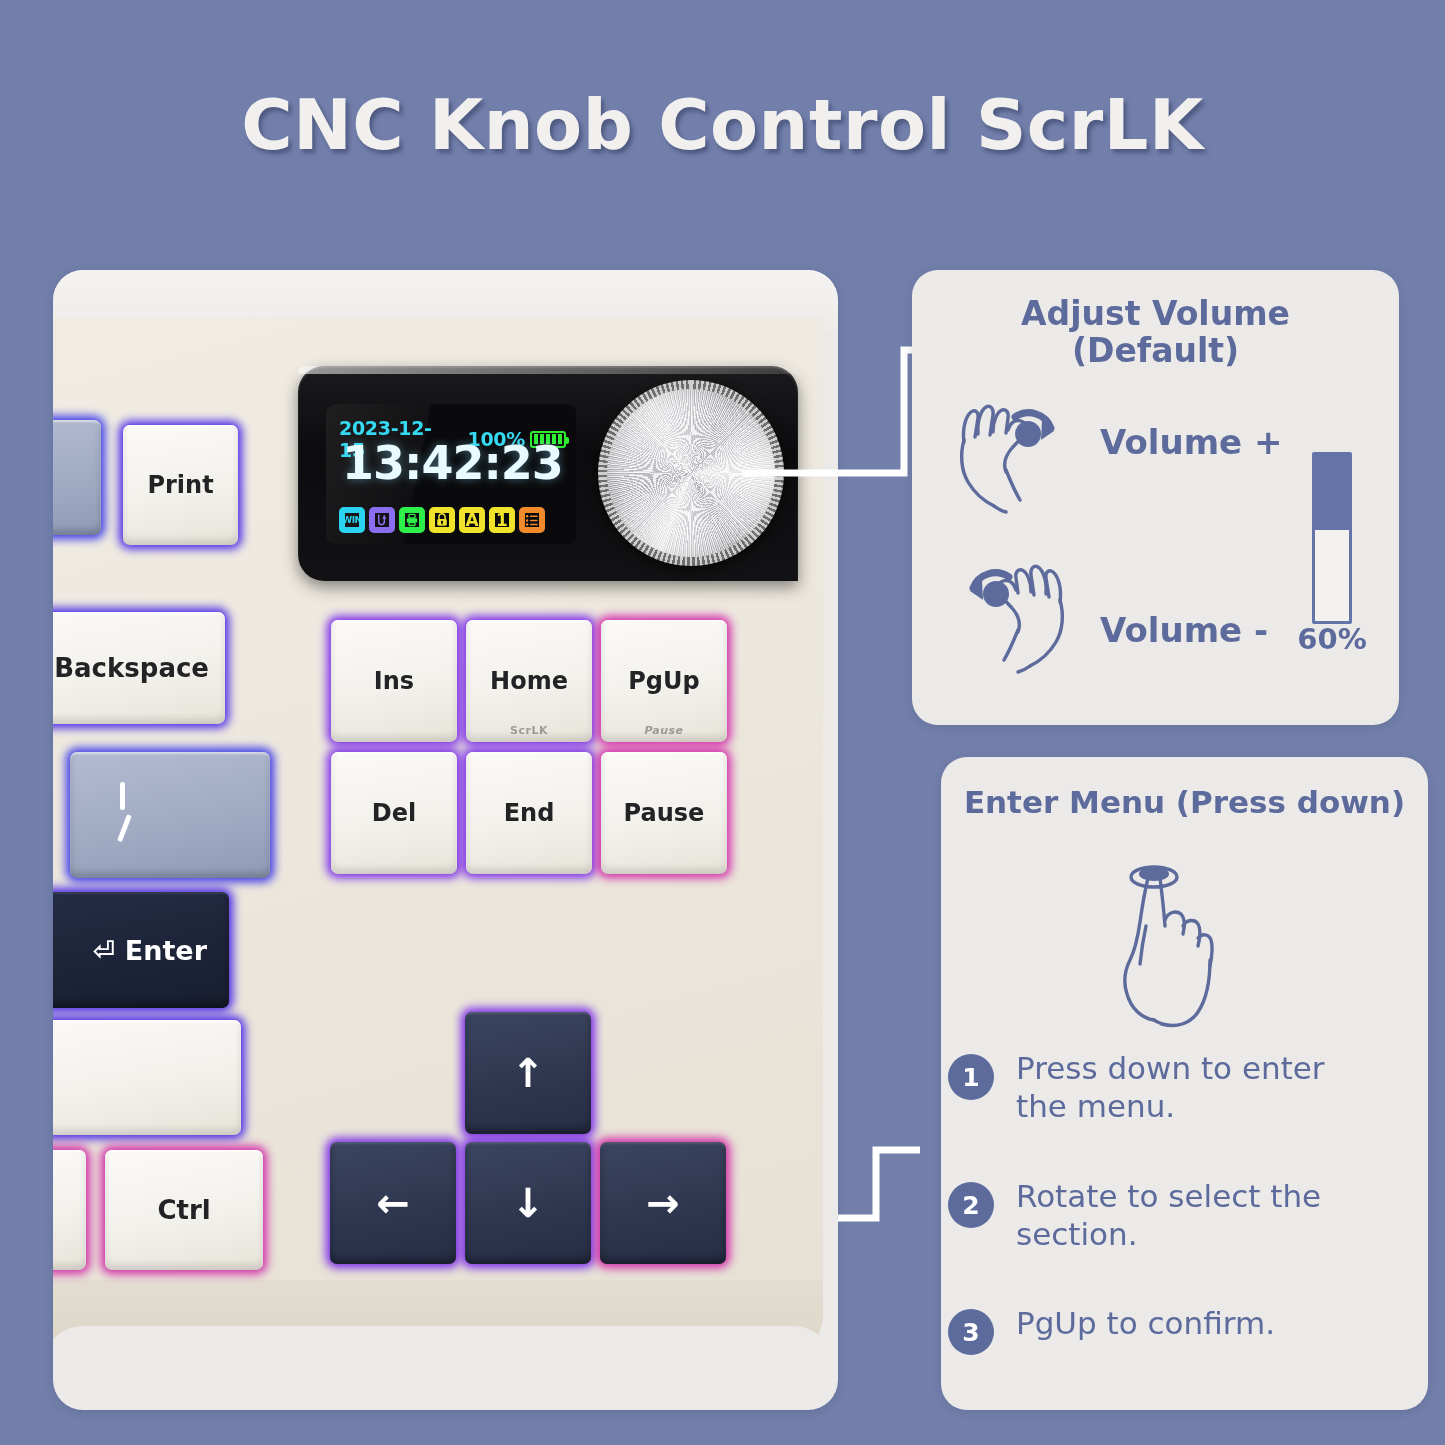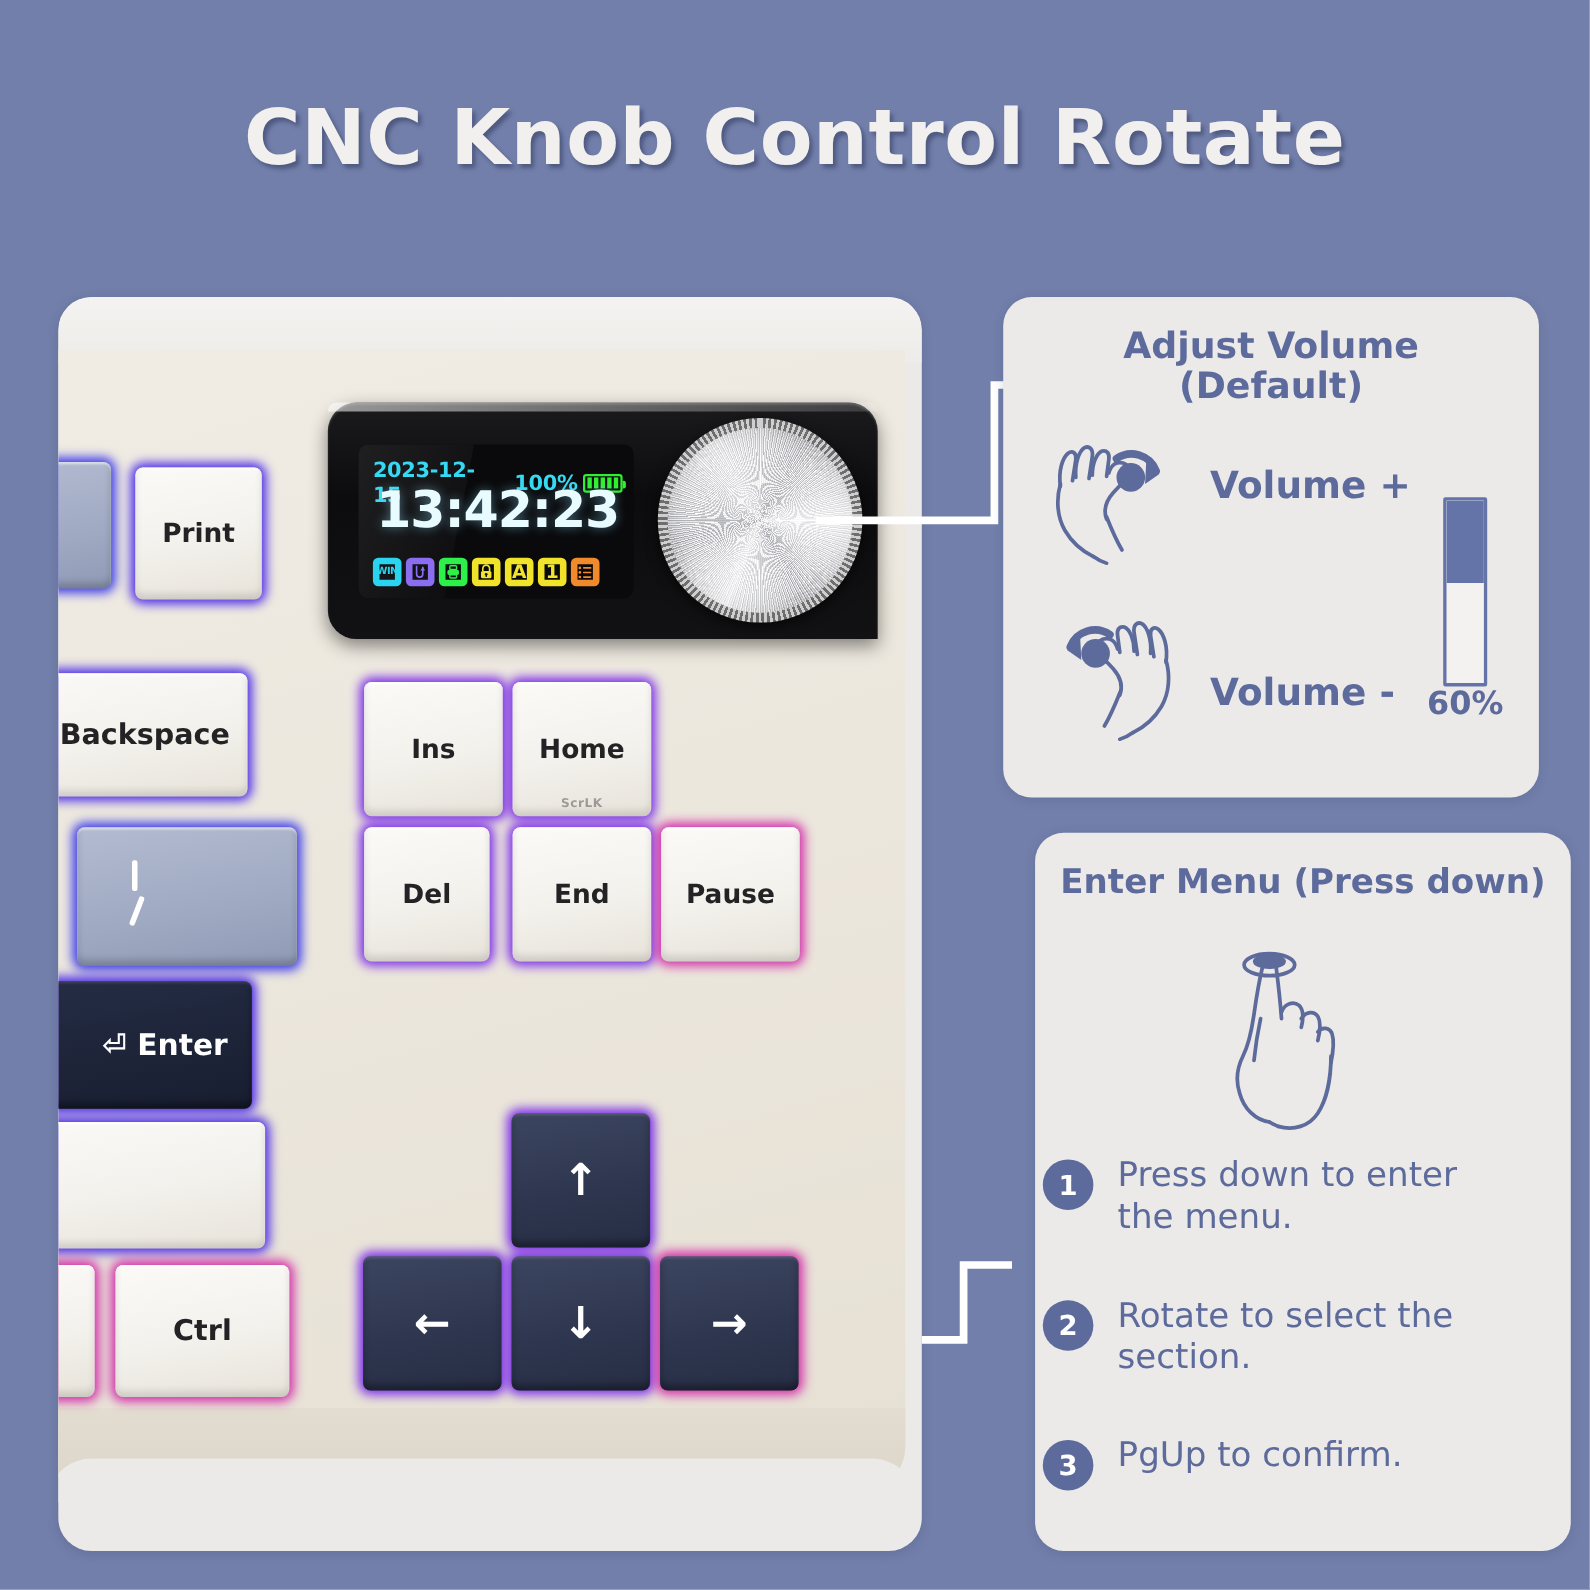--- a/index.html
+++ b/index.html
@@ -209,21 +209,21 @@
     margin-left:22px;color:#5c6a9c;
     font-family:"DejaVu Sans", sans-serif;font-weight:400;font-size:31px;line-height:1.22;
   }
   svg.conn-svg{position:absolute;overflow:visible;}
 </style>
 </head>
 <body>
 
 <div class="page">
 
-  <div class="title">CNC Knob Control Rotate</div>
+  <div class="title">CNC Knob Control ScrLK</div>
 
   <div class="kb-panel" id="kb-panel">
     <div class="kb-inner">
 
       <div class="case-top"></div>
       <div class="case-body"></div>
       <div class="case-shadow"></div>
       <div class="case-edge"></div>
 
       <div class="module">
@@ -339,22 +339,27 @@
 
       <div class="key" style="left:52px;top:880px;width:158px;height:120px;">
         <div class="glow magenta"></div>
         <div class="cap light" style="font-size:26px;">Ctrl</div>
       </div>
       <div class="key" style="left:413px;top:350px;width:126px;height:122px;">
         <div class="glow violet"></div>
         <div class="cap light" style="font-size:24px;">Home</div>
         <div class="sub" style="z-index:2">ScrLK</div>
       </div>
-
-      <div class="key" style="left:278px;top:482px;width:114px;height:122px;">
+      <div class="key" style="left:548px;top:350px;width:126px;height:122px;">
+        <div class="glow magenta"></div>
+        <div class="cap light" style="font-size:24px;">PgUp</div>
+        <div class="sub" style="z-index:2;font-style:italic">Pause</div>
+      </div>
+
+      <div class="key" style="left:278px;top:482px;width:126px;height:122px;">
         <div class="glow violet"></div>
         <div class="cap light" style="font-size:24px;">Del</div>
       </div>
       <div class="key" style="left:413px;top:482px;width:126px;height:122px;">
         <div class="glow violet"></div>
         <div class="cap light" style="font-size:24px;">End</div>
       </div>
       <div class="key" style="left:548px;top:482px;width:126px;height:122px;">
         <div class="glow magenta"></div>
         <div class="cap light" style="font-size:24px;">Pause</div>

